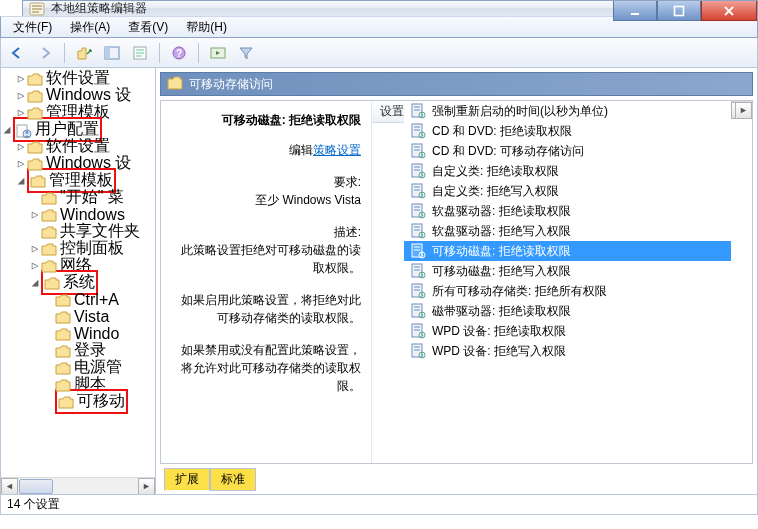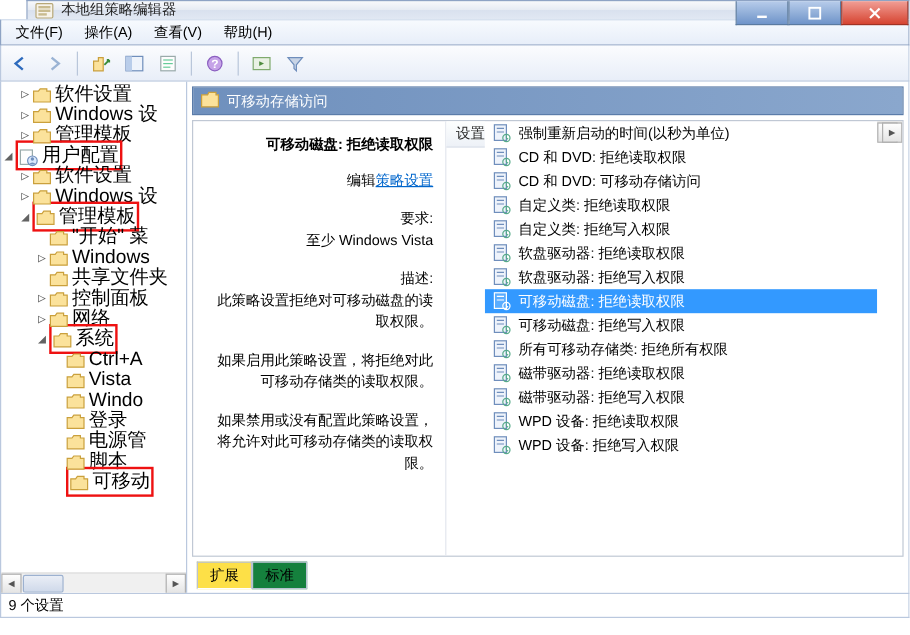--- a/index.html
+++ b/index.html
@@ -52,21 +52,21 @@
 .listrows { flex: 1; overflow: hidden; }
 .lrow { height: 20px; display: flex; align-items: center; padding-left: 6px; gap: 6px; font-size: 12px; }
 .lrow.sel { background: #3399ff; color: #fff; }
 .lrow .licon { width: 16px; height: 16px; flex-shrink: 0; }
 .rscroll { height: 17px; background: #f0f0f0; border-top:1px solid #dcdcdc; display:flex; align-items:center; justify-content:center; position:relative; }
 .grip { color:#888; font-size:10px; letter-spacing:1px; }
 
 .tabs { height: 22px; display: flex; align-items: flex-end; padding-left: 4px; gap: 0; margin: 0 4px 4px; }
 .tab { padding: 2px 10px; border: 1px solid #b8c2d2; background: #fff; font-size: 12px; position: relative; top: 1px; }
 .tab.active { background: #fde047; border-bottom-color: #fff; }
-.tab:not(.active) { background: #15803d; margin-top: 32px; }
+.tab:not(.active) { background: #fde047; margin-top: 32px; }
 
 .status { height: 20px; border: 1px solid #bac8de; border-top: none; padding: 2px 6px; font-size: 12px; display: flex; align-items: center; }
 
 svg { overflow: visible; }
 </style>
 </head>
 <body>
 
 <div class="titlebar">
   <span class="ticon">
@@ -548,30 +548,20 @@
                 <span>磁带驱动器: 拒绝读取权限</span>
               </div>
               <div class="lrow">
                 <span class="licon"><svg width="16" height="16">
                     <rect x="2" y="1" width="10" height="13" fill="#eef3fb" stroke="#6f8ebc"></rect>
                     <line x1="4" y1="4" x2="10" y2="4" stroke="#6f8ebc"></line>
                     <line x1="4" y1="7" x2="10" y2="7" stroke="#6f8ebc"></line>
                     <circle cx="12" cy="12" r="3" fill="none" stroke="#5a8"></circle>
                     <path d="M12 10 L12 12 L13.5 13" stroke="#5a8" fill="none"></path>
                   </svg></span>
-                <span>磁带驱动器: 拒绝写入权限</span>
-              </div>
-              <div class="lrow">
-                <span class="licon"><svg width="16" height="16">
-                    <rect x="2" y="1" width="10" height="13" fill="#eef3fb" stroke="#6f8ebc"></rect>
-                    <line x1="4" y1="4" x2="10" y2="4" stroke="#6f8ebc"></line>
-                    <line x1="4" y1="7" x2="10" y2="7" stroke="#6f8ebc"></line>
-                    <circle cx="12" cy="12" r="3" fill="none" stroke="#5a8"></circle>
-                    <path d="M12 10 L12 12 L13.5 13" stroke="#5a8" fill="none"></path>
-                  </svg></span>
                 <span>WPD 设备: 拒绝读取权限</span>
               </div>
               <div class="lrow">
                 <span class="licon"><svg width="16" height="16">
                     <rect x="2" y="1" width="10" height="13" fill="#eef3fb" stroke="#6f8ebc"></rect>
                     <line x1="4" y1="4" x2="10" y2="4" stroke="#6f8ebc"></line>
                     <line x1="4" y1="7" x2="10" y2="7" stroke="#6f8ebc"></line>
                     <circle cx="12" cy="12" r="3" fill="none" stroke="#5a8"></circle>
                     <path d="M12 10 L12 12 L13.5 13" stroke="#5a8" fill="none"></path>
                   </svg></span>
@@ -588,14 +578,14 @@
     </div>
 
     <div class="tabs">
       <div class="tab active">扩展</div>
       <div class="tab">标准</div>
     </div>
   </div>
 </div>
 
 <div class="status">
-  <span>9 个设置</span>
+  <span>14 个设置</span>
 </div>
 
 </body></html>

